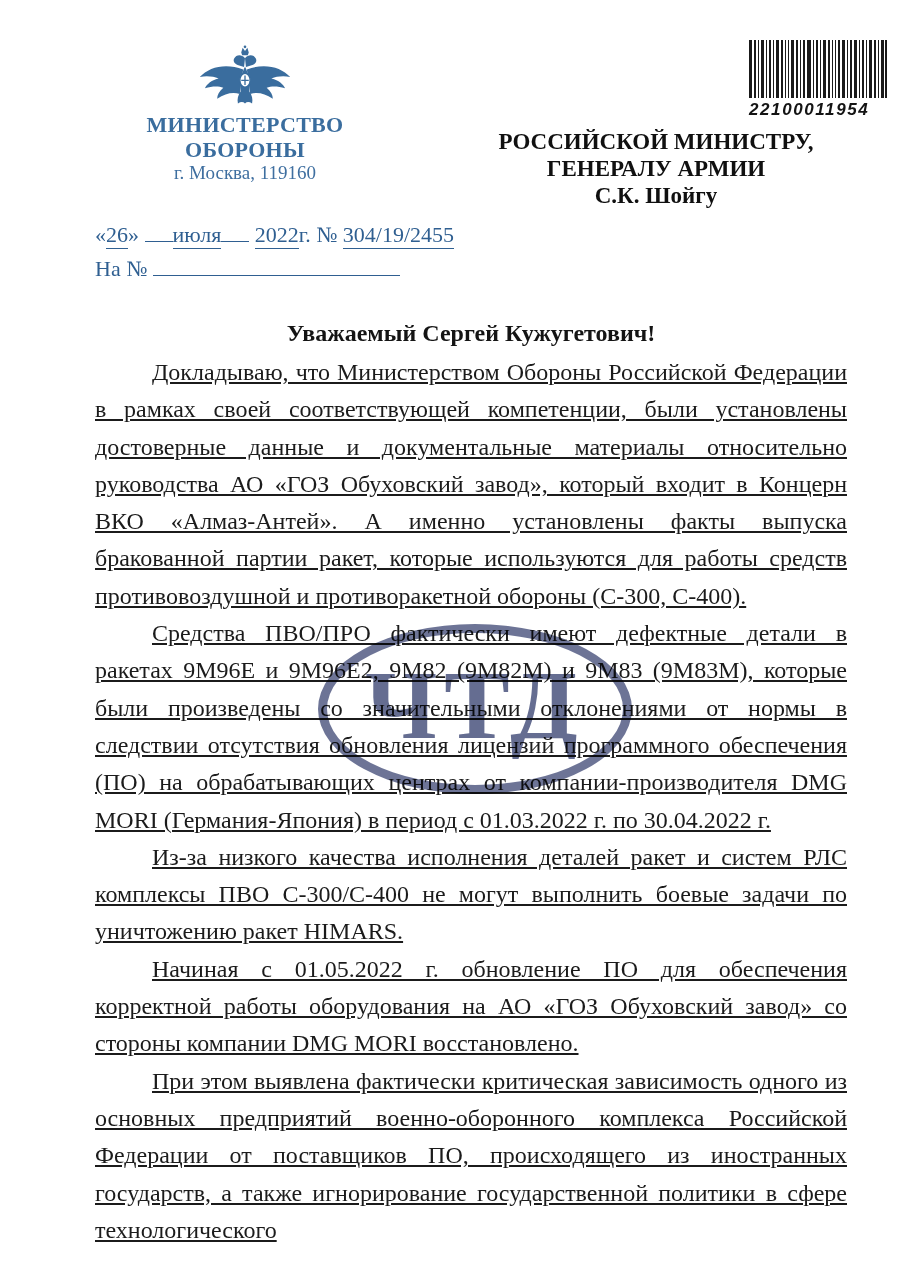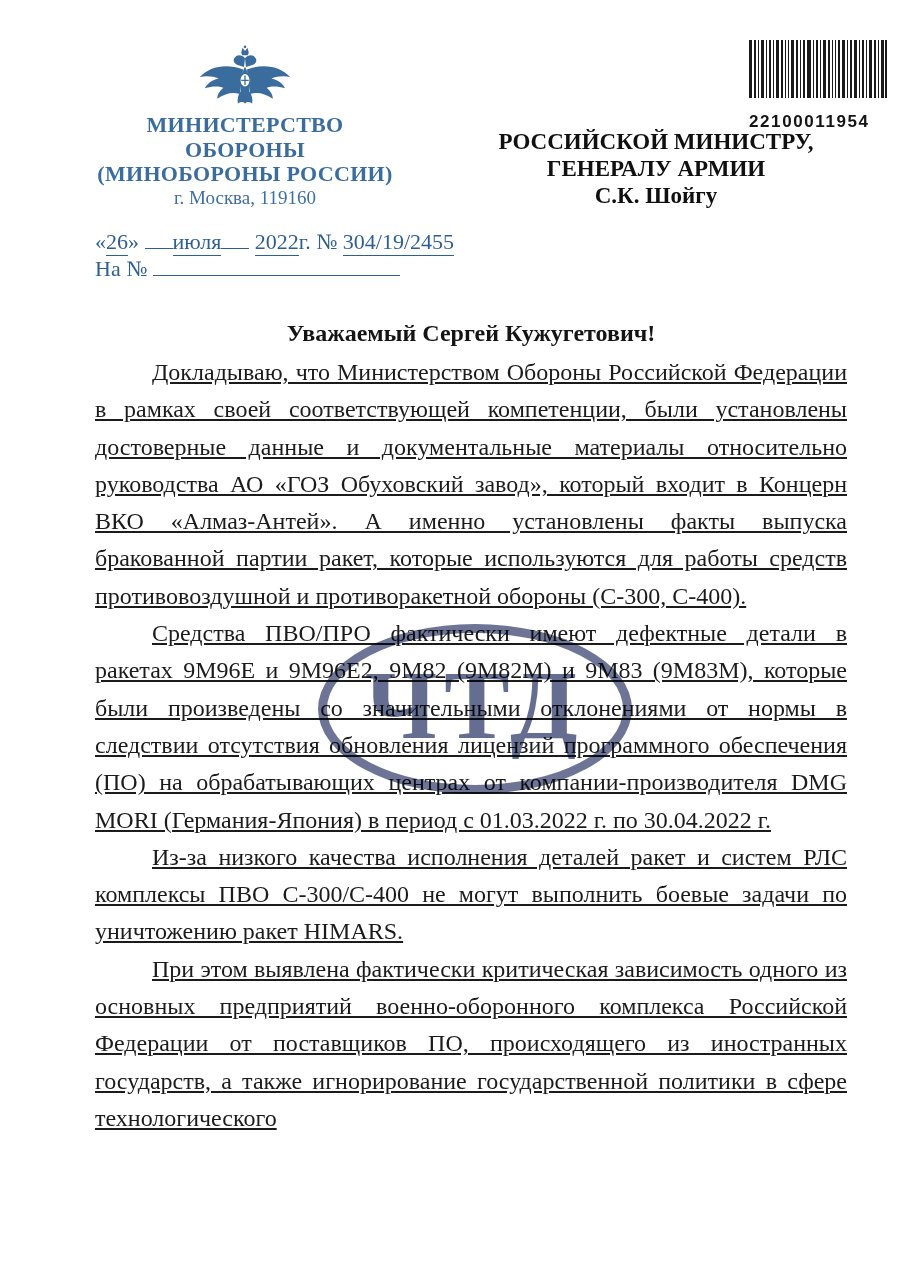--- a/index.html
+++ b/index.html
@@ -14,37 +14,37 @@
   
   .letterhead{
     position:absolute;left:90px;top:44px;width:310px;
     text-align:center;color:#3a6d9e;
   }
   .emblem{width:100px;height:66px;display:block;margin:0 auto 3px auto;}
   .org-line{font-weight:bold;font-size:22px;line-height:24.5px;letter-spacing:.3px;}
   .lh-address{font-size:19px;color:#3f6fa0;}
   
   .refline{
-    position:absolute;left:95px;top:229px;
+    position:absolute;left:95px;top:222px;
     color:#2f5f91;font-size:22px;line-height:26px;white-space:nowrap;
   }
   .refline .ul{border-bottom:1.5px solid #2f5f91;padding-bottom:1px;}
   .fill{display:inline-block;border-bottom:1.5px solid #2f5f91;height:18px;vertical-align:baseline;}
   .fill.w28{width:28px;}
   .naline{
     position:absolute;left:95px;top:256px;
     color:#2f5f91;font-size:22px;line-height:26px;white-space:nowrap;
   }
   .naline .fill-long{display:inline-block;width:247px;border-bottom:1.5px solid #2f5f91;height:18px;vertical-align:baseline;margin-left:6px;}
   
   .barcode{position:absolute;left:749px;top:40px;width:140px;}
   .barcode svg{display:block;width:138px;height:58px;}
   .barcode-num{
     font-family:"Liberation Sans","DejaVu Sans",sans-serif;
-    font-weight:bold;font-size:17px;letter-spacing:1.6px;color:#141414;margin-top:14px;
+    font-weight:bold;font-size:17px;letter-spacing:1.6px;color:#141414;margin-top:2px;font-style:italic;
   }
   
   .recipient{
     position:absolute;left:478px;top:128px;width:356px;
     text-align:center;font-weight:bold;font-size:23px;line-height:27px;color:#101010;
   }
   
   .salutation{
     position:absolute;left:95px;top:320px;width:752px;
     text-align:center;font-weight:bold;font-size:24px;color:#141414;
@@ -89,21 +89,20 @@
       <path d="M52,27 C70,20 88,24 98,35 C90,33.5 83.5,34.5 78,36.5 C86,38.5 90.5,42.5 92.5,47 C84.5,44.5 78,44.5 73,46.5 C77.5,50.5 79.5,54.5 79.5,58 C71,52.5 63,50.5 55.5,53 Z"></path>
 
       <path d="M50,24 C46.5,30 44.5,40 45.5,50 C42.5,54 41.5,58.5 42.5,63 C45.5,61 48,61 50,63 C52,61 54.5,61 57.5,63 C58.5,58.5 57.5,54 54.5,50 C55.5,40 53.5,30 50,24 Z"></path>
     </g>
 
     <ellipse cx="50" cy="38.5" rx="5.5" ry="7.5" fill="#ffffff"></ellipse>
     <ellipse cx="50" cy="38.5" rx="5.5" ry="7.5" fill="none" stroke="#3a6d9e" stroke-width="1.6"></ellipse>
     <path d="M50,33.5 L50,43.5 M46,38.5 L54,38.5" stroke="#3a6d9e" stroke-width="1.4"></path>
   </svg>
   <div class="org-line">МИНИСТЕРСТВО ОБОРОНЫ</div>
-  <div class="org-line">(МИНОБОРОНЫ РОССИИ)</div>
   <div class="lh-address">г. Москва, 119160</div>
 </div>
 
 <div class="refline"><span>«</span><span class="ul">26</span><span>»</span>
   <span class="fill w28"></span><span class="ul">июля</span><span class="fill w28"></span>
   <span class="ul">2022</span><span>г.</span>
   <span>№</span>
   <span class="ul">304/19/2455</span>
 </div>
 <div class="naline"><span>На №</span><span class="fill-long"></span>
@@ -158,18 +157,19 @@
   <div>ГЕНЕРАЛУ АРМИИ</div>
   <div>С.К. Шойгу</div>
 </div>
 
 <div class="salutation">Уважаемый Сергей Кужугетович!</div>
 
 <div class="bodytext">
   <p>Докладываю, что Министерством Обороны Российской Федерации в рамках своей соответствующей компетенции, были установлены достоверные данные и документальные материалы относительно руководства АО «ГОЗ Обуховский завод», который входит в Концерн ВКО «Алмаз-Антей». А именно установлены факты выпуска бракованной партии ракет, которые используются для работы средств противовоздушной и противоракетной обороны (С-300, С-400).</p>
   <p>Средства ПВО/ПРО фактически имеют дефектные детали в ракетах 9М96Е и 9М96Е2, 9М82 (9М82М) и 9М83 (9М83М), которые были произведены со значительными отклонениями от нормы в следствии отсутствия обновления лицензий программного обеспечения (ПО) на обрабатывающих центрах от компании-производителя DMG MORI (Германия-Япония) в период с 01.03.2022 г. по 30.04.2022 г.</p>
   <p>Из-за низкого качества исполнения деталей ракет и систем РЛС комплексы ПВО С-300/С-400 не могут выполнить боевые задачи по уничтожению ракет HIMARS.</p>
+  <p>Начиная с 01.05.2022 г. обновление ПО для обеспечения корректной работы оборудования на АО «ГОЗ Обуховский завод» со стороны компании DMG MORI восстановлено.</p>
   <p class="continues">При этом выявлена фактически критическая зависимость одного из основных предприятий военно-оборонного комплекса Российской Федерации от поставщиков ПО, происходящего из иностранных государств, а также игнорирование государственной политики в сфере технологического</p>
 </div>
 
 <div class="watermark">
   <span class="watermark-text">ЧТД</span>
 </div>
 
 </body></html>

